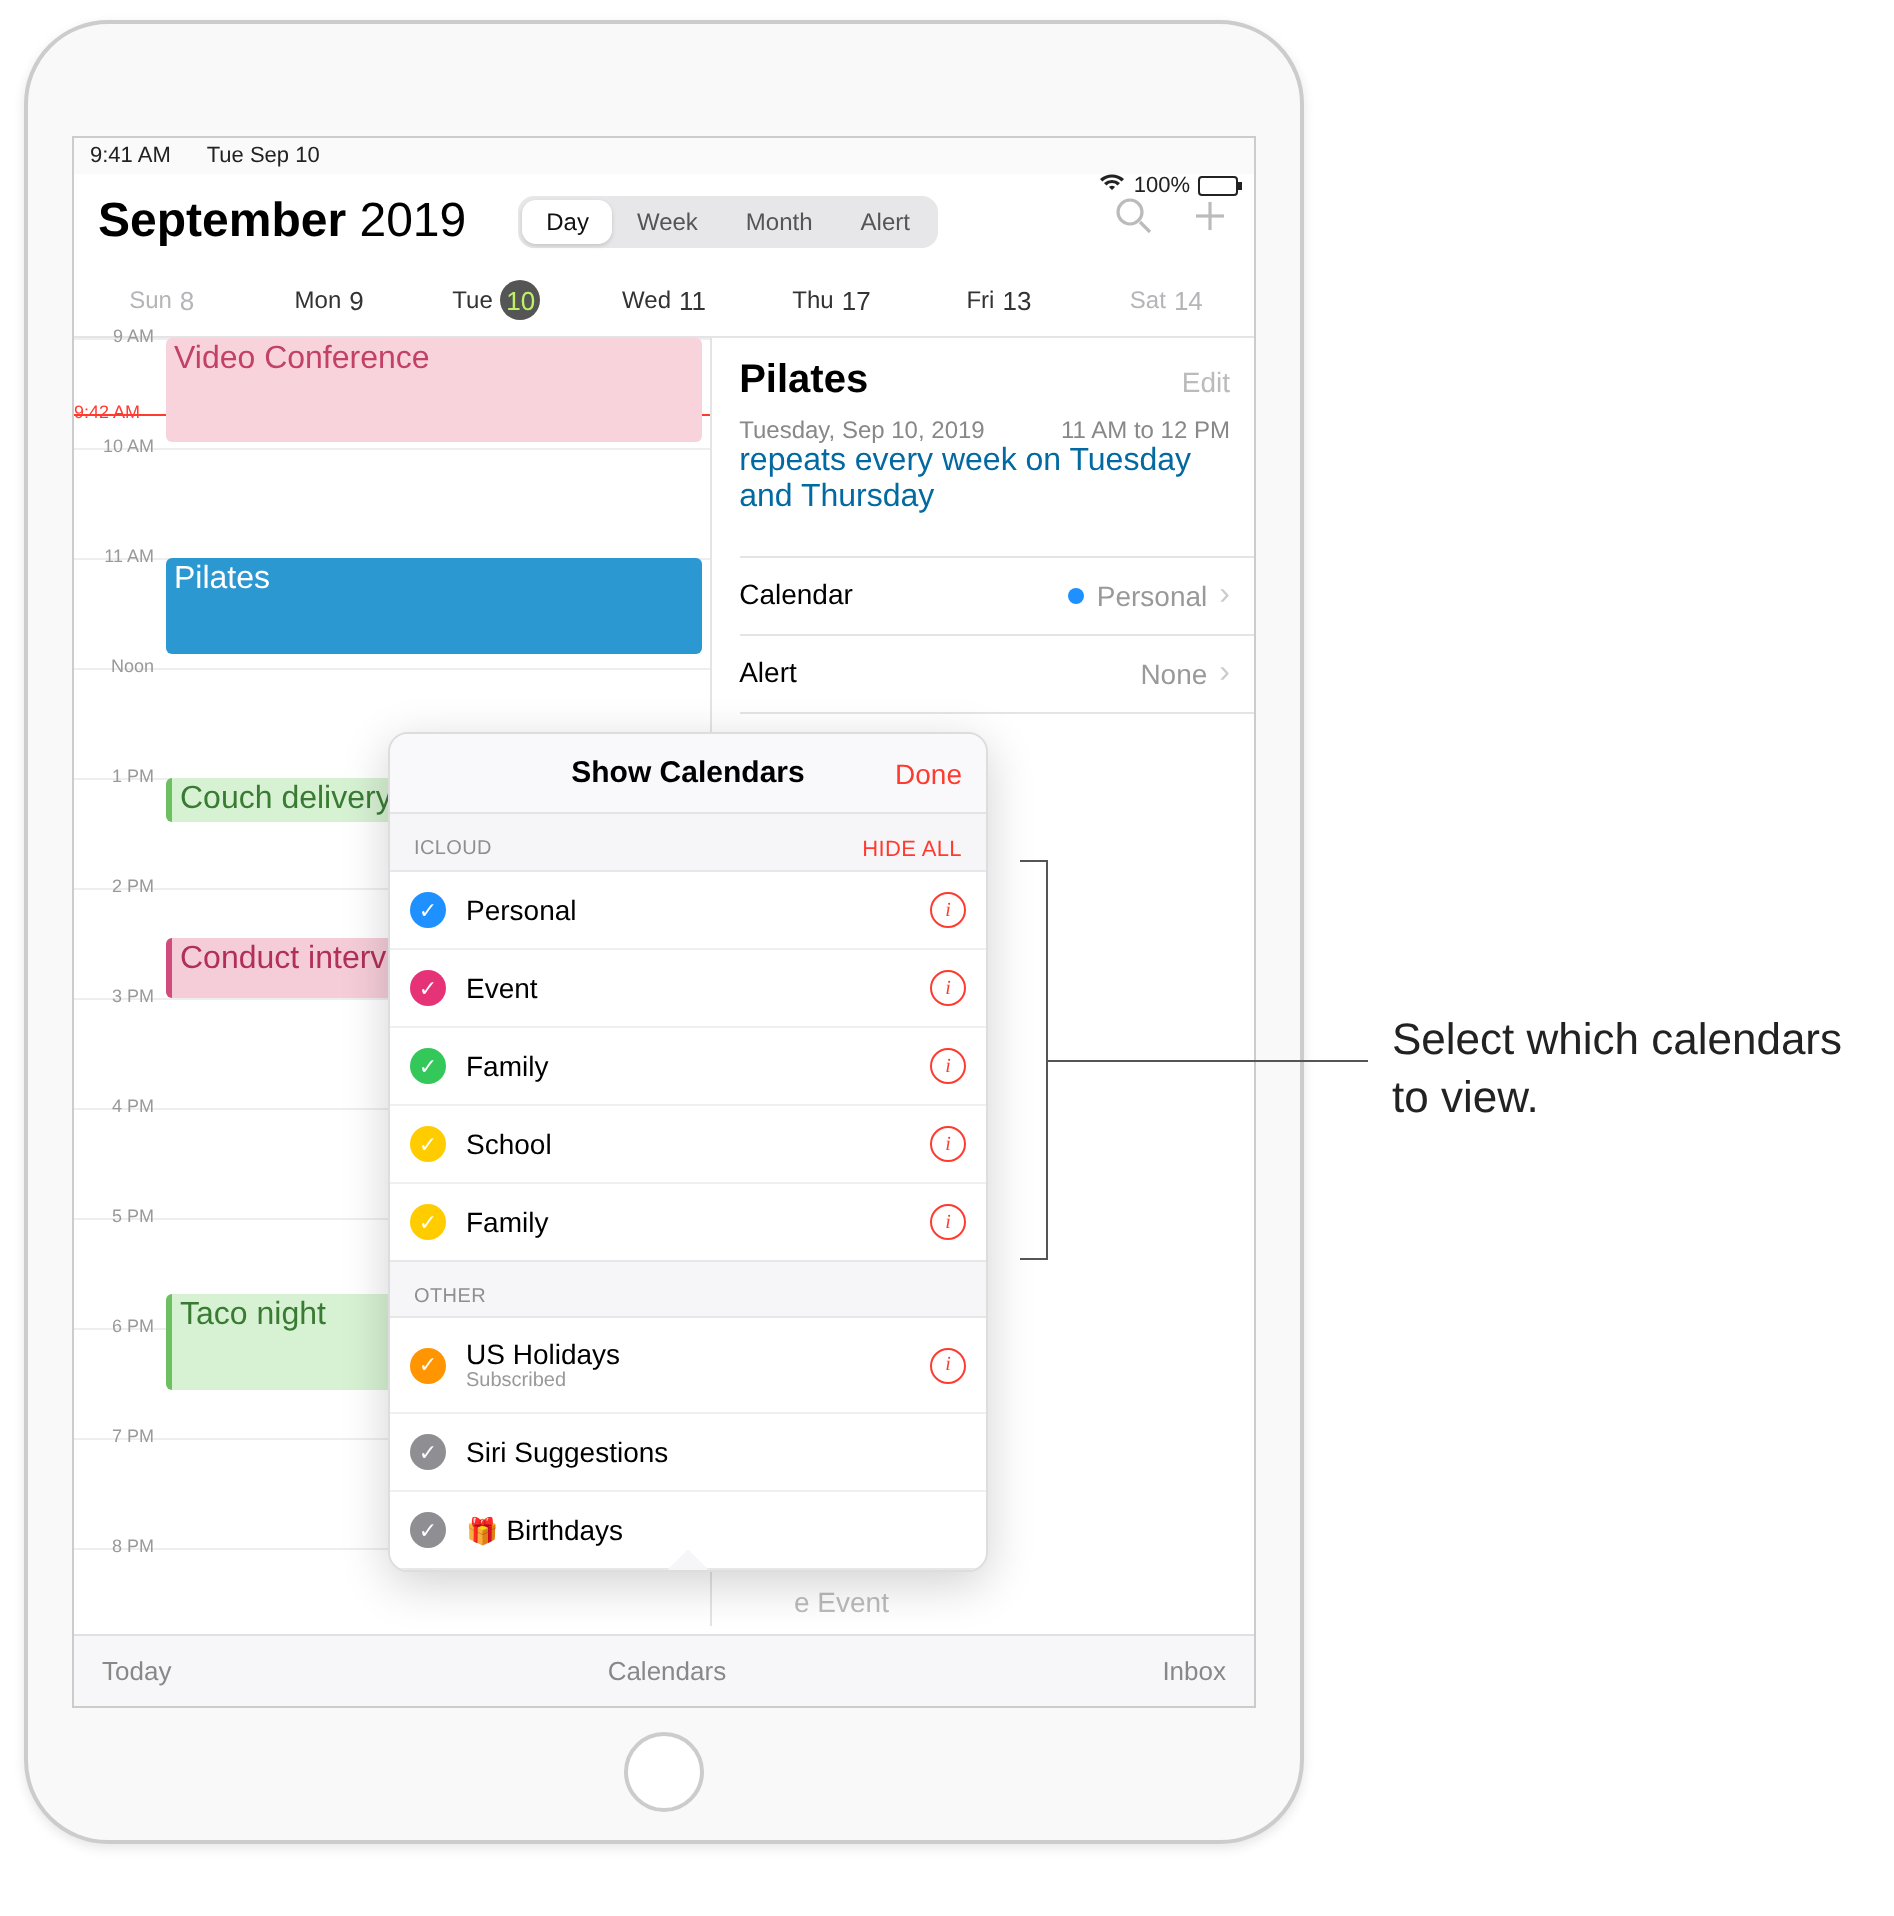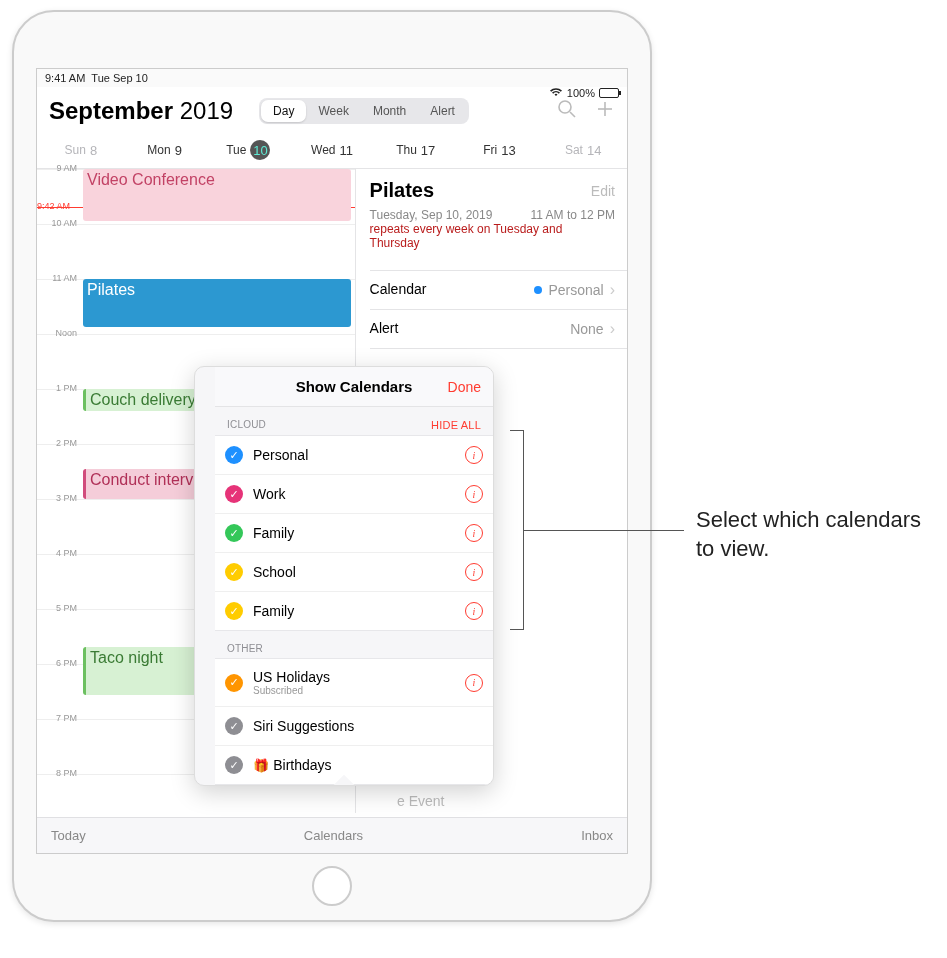--- a/index.html
+++ b/index.html
@@ -46,21 +46,21 @@
   .status-bar {
     display: flex;
     justify-content: space-between;
     align-items: center;
     font-size: 11px;
     padding: 2px 8px;
     height: 18px;
     color: #222;
     background: #fafafa;
   }
-  .status-left { display: flex; gap: 6px; }
+  .status-left { display: flex; gap: 18px; }
   .status-right { display: flex; align-items: center; gap: 4px; margin-top: 29px; }
   .battery {
     width: 20px; height: 10px;
     border: 1px solid #222; border-radius: 2px;
     position: relative;
   }
   .battery::after { content:''; position:absolute; right:-3px; top:2px; width:2px; height:4px; background:#222; }
   .battery-fill { width:100%; height:100%; background:#222; }
   .header {
     display: flex; align-items: center;
@@ -98,21 +98,21 @@
     font-size: 12px;
     color: #333;
     display: flex;
     gap: 4px;
     justify-content: center;
     align-items: center;
   }
   .weekday.dim { color: #b5b5b9; }
   .weekday .num { font-size: 13px; }
   .weekday .num.today {
-    background: #555; color: #5eead4; border-radius: 50%;
+    background: #555; color: #bef264; border-radius: 50%;
     width: 20px; height: 20px; display:inline-flex;
     align-items:center; justify-content:center;
   }
   .main-split { display: flex; height: calc(100% - 18px - 50px - 36px - 36px); position: relative; }
   .timeline-col { width: 54%; border-right: 1px solid #e4e4e6; position: relative; }
   .detail-col { width: 46%; padding: 10px 0 0 14px; position: relative; }
   .time-grid { position: relative; height: 100%; }
   .hour-row {
     position: absolute; left:0; right:0;
     border-top: 1px solid #eee;
@@ -135,39 +135,38 @@
     position:absolute; left:0; right:0; height:1px; background:#ff3b30;
   }
   .now-label {
     position:absolute; left:0px; font-size:9px; color:#ff3b30; top:-6px;
   }
   .detail-title-row { display:flex; justify-content:space-between; align-items:center; padding-right:12px;}
   .detail-title { font-size: 20px; font-weight:600; }
   .detail-edit { color:#bbb; font-size:14px; }
   .detail-sub { color:#888; font-size:12px; margin-top:6px; padding-right:12px;}
   .detail-sub-row { display:flex; justify-content:space-between;}
-  .detail-repeat { color:#b91c1c; font-size:12px;}
+  .detail-repeat { color:#0369a1; font-size:16px;}
   .detail-list { margin-top:20px; border-top:1px solid #e4e4e6;}
   .detail-item { display:flex; justify-content:space-between; padding:10px 12px 10px 0; border-bottom:1px solid #e4e4e6; font-size:14px; }
   .detail-item .val { color:#999; display:flex; align-items:center; gap:6px;}
   .dot { width:8px; height:8px; border-radius:50%; display:inline-block;}
   .chev { color:#ccc; font-size:16px;}
 
   .popover {
     position: absolute;
     left: 180px;
     top: 354px;
     width: 300px;
     background: #f6f6f8;
     border: 1px solid #ddd;
     border-radius: 10px;
     box-shadow: 0 6px 24px rgba(0,0,0,0.18);
     overflow: hidden;
     z-index: 20;
-    padding-left: 20px;
   }
   .pop-header {
     display:flex; align-items:center; justify-content:center;
     position:relative; height:40px; border-bottom:1px solid #e4e4e6;
     background:#f9f9fb;
   }
   .pop-title { font-size:15px; font-weight:600; }
   .pop-done { position:absolute; right:12px; color:#ff3b30; font-size:14px; cursor:pointer;}
   .section-head { display:flex; justify-content:space-between; padding:12px 12px 4px; font-size:10px; color:#8e8e93; letter-spacing:.02em;}
   .section-head .hide-all { color:#ff3b30; font-size:11px; cursor:pointer;}
@@ -426,21 +425,21 @@
       <span class="hide-all">HIDE ALL</span>
     </div>
     <div class="cal-list" id="icloud-list">
         <div class="cal-row">
           <div class="check-circle" style="background: rgb(30, 144, 255);">✓</div>
           <div class="cal-name">Personal</div>
           <div class="info-circle">i</div>
         </div>
         <div class="cal-row">
           <div class="check-circle" style="background: rgb(230, 51, 120);">✓</div>
-          <div class="cal-name">Work</div>
+          <div class="cal-name">Event</div>
           <div class="info-circle">i</div>
         </div>
         <div class="cal-row">
           <div class="check-circle" style="background: rgb(52, 199, 89);">✓</div>
           <div class="cal-name">Family</div>
           <div class="info-circle">i</div>
         </div>
         <div class="cal-row">
           <div class="check-circle" style="background: rgb(255, 204, 0);">✓</div>
           <div class="cal-name">School</div>

